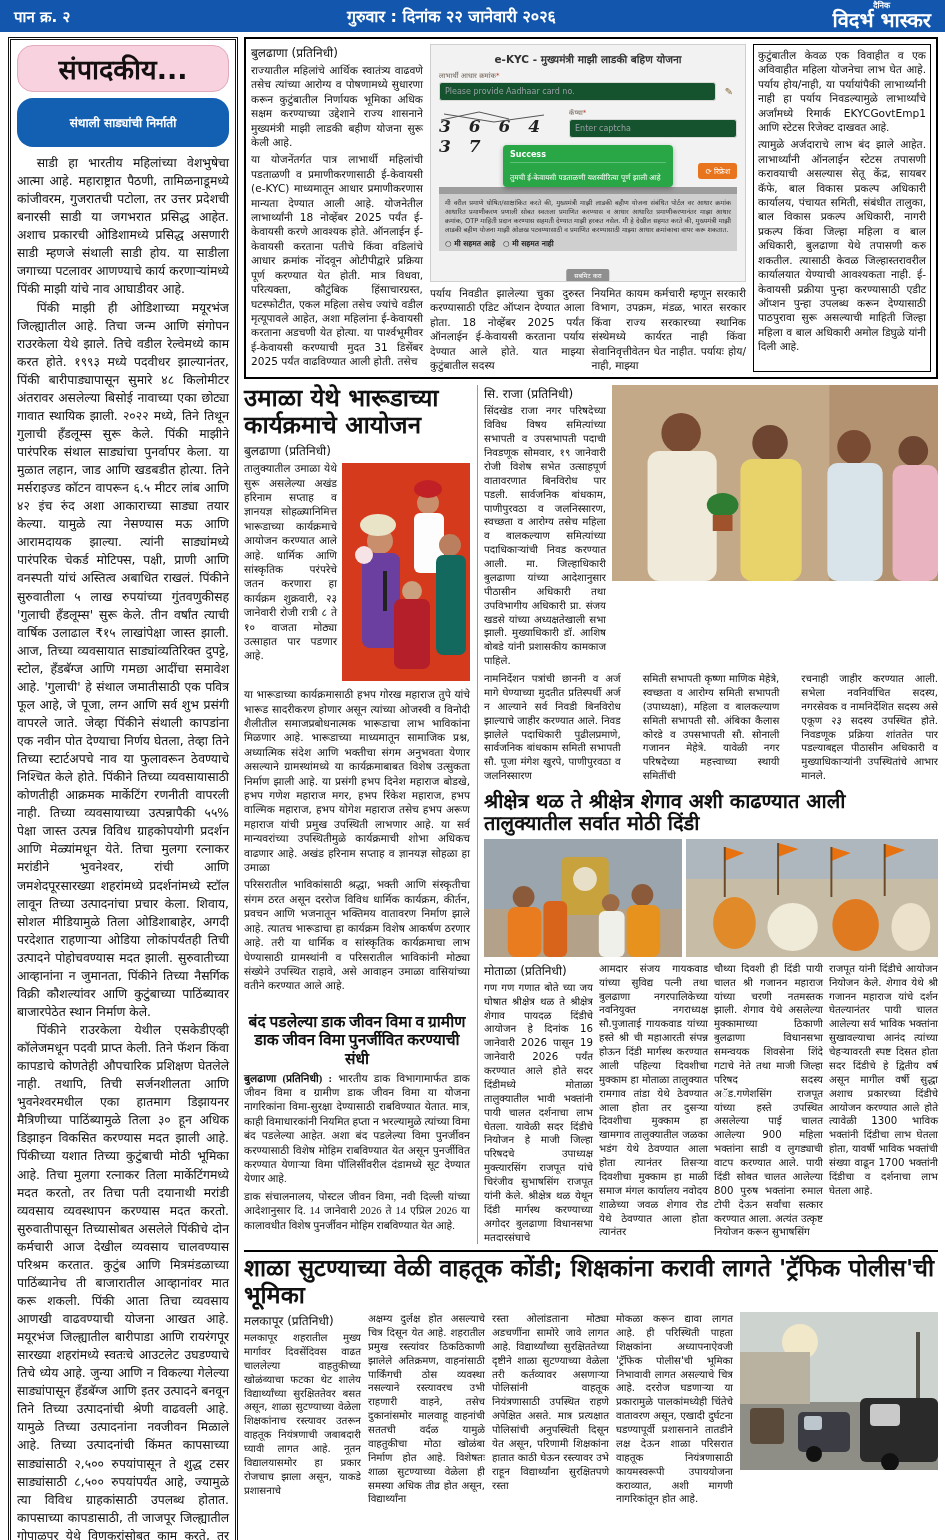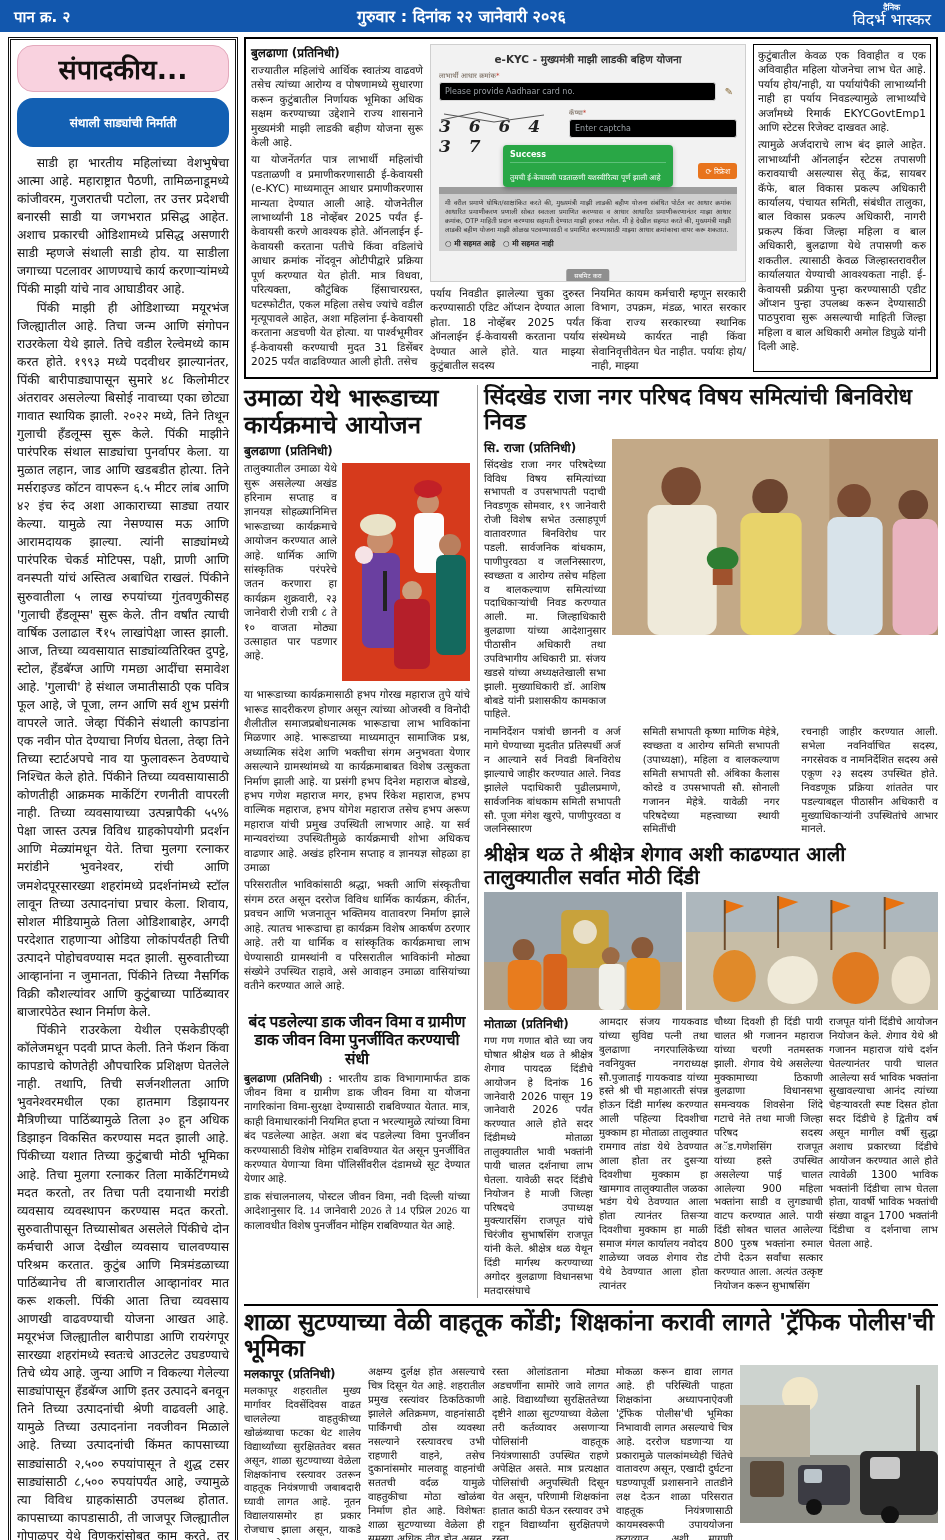--- a/index.html
+++ b/index.html
@@ -3,46 +3,46 @@
 <meta charset="utf-8">
 <style>
   * { margin:0; padding:0; box-sizing:border-box; }
   html,body { width:945px; }
   body { font-family:"DejaVu Sans", sans-serif; background:#ffffff; color:#111; }
   .topbar { height:32px; background:#1257ad; color:#fff; display:flex; align-items:center; justify-content:space-between; padding:0 14px; }
   .topbar .pageno { font-size:15px; font-weight:bold; }
   .topbar .dateline { font-size:16px; font-weight:bold; }
   .masthead { text-align:center; line-height:1; }
   .masthead .small { font-size:8px; font-weight:bold; display:block; }
-  .masthead .big { font-size:16px; font-weight:normal; }
+  .masthead .big { font-size:20px; font-weight:bold; }
   .layout { display:flex; gap:6px; padding:5px 7px 0 8px; align-items:stretch; }
   
   .editorial { width:230px; flex:0 0 230px; border:3px double #111; padding:5px 6px; min-height:1484px; }
   .ed-title { background:#f9d2df; border:1px solid #e3a9bc; border-radius:16px; text-align:center; font-size:27px; font-weight:bold; padding:4px 2px; color:#14100f; }
   .ed-sub { background:#1360b3; color:#fff; border-radius:16px; text-align:center; font-size:12px; font-weight:bold; padding:16px 2px; margin:6px 0 7px 0; }
   .ed-body p { font-size:12.3px; line-height:1.47; text-align:justify; text-indent:1.6em; }
   
   .main { flex:1 1 auto; display:flex; flex-direction:column; gap:6px; }
   .lead-box { border:2px solid #000; padding:3px 5px 5px 5px; }
   .lead-box h1 { font-size:29px; font-weight:bold; text-align:center; line-height:1.1; padding:1px 0 4px 0; }
   .lead-cols { display:flex; gap:7px; margin-top:2px; }
-  .byline { font-weight:bold; font-size:12px; margin-bottom:2px; }
+  .byline { font-weight:normal; font-size:12px; margin-bottom:2px; }
   .copy { font-size:10.6px; line-height:1.36; text-align:justify; }
   .lead-c1 { width:172px; flex:0 0 172px; }
   .lead-mid { width:316px; flex:0 0 316px; }
   .lead-right { flex:1 1 auto; border:1px solid #000; padding:3px 4px; }
   .below-row { display:flex; gap:7px; margin-top:4px; }
   .below-row > div { flex:1; }
   
   .ekyc { position:relative; background:#f2f2f2; border:1px solid #cfcfcf; padding:7px 8px 6px 8px; height:238px; overflow:hidden; }
   .ekyc-title { text-align:center; font-size:10.5px; font-weight:bold; color:#333; margin-bottom:5px; }
   .ekyc-label { font-size:7px; color:#6b5d4f; margin-bottom:2px; }
   .ekyc-label em { color:#c0392b; font-style:normal; }
   .ekyc-inputrow { display:flex; gap:5px; align-items:center; }
-  .ekyc-input { flex:1; background:#000000; border:1px solid #d8d8d8; border-radius:3px; height:19px; font-size:8px; color:#9aa0a6; display:flex; align-items:center; padding:8px 5px; }
+  .ekyc-input { flex:1; background:#14532d; border:1px solid #d8d8d8; border-radius:3px; height:19px; font-size:8px; color:#9aa0a6; display:flex; align-items:center; padding:8px 5px; }
   .ekyc-penicon { width:16px; text-align:center; font-size:10px; color:#8a6d3b; }
   .ekyc-captcharow { display:flex; gap:10px; margin-top:7px; }
   .captcha-code { width:120px; font-family:"DejaVu Serif", serif; font-style:italic; font-weight:bold; font-size:17px; letter-spacing:6px; color:#222; position:relative; padding-top:8px; }
   .captcha-code .scribble { position:absolute; top:2px; left:0; width:110px; height:14px; }
   .captcha-right { flex:1; }
   .ekyc-refresh { position:absolute; right:8px; top:118px; background:#e8741d; color:#fff; border-radius:3px; font-size:7.5px; padding:3px 7px; }
   .toast { position:absolute; left:72px; top:100px; width:170px; background:#29a746; color:#fff; border-radius:4px; padding:5px 7px; box-shadow:0 2px 5px rgba(0,0,0,.3); }
   .toast .t1 { font-size:8px; font-weight:bold; }
   .toast .t2 { font-size:7.3px; border-top:1px solid #5ec07a; margin-top:3px; padding-top:9px; }
   .decl { position:absolute; left:8px; right:8px; top:142px; background:#cfcfcf; border-top:7px solid #9d9d9d; padding:5px 6px 3px 6px; }
@@ -190,21 +190,20 @@
 
         <section class="postal">
           <h3>बंद पडलेल्या डाक जीवन विमा व ग्रामीण डाक जीवन विमा पुनर्जीवित करण्याची संधी</h3>
           <div class="copy"><b>बुलढाणा (प्रतिनिधी) :</b> <span>भारतीय डाक विभागामार्फत डाक जीवन विमा व ग्रामीण डाक जीवन विमा या योजना नागरिकांना विमा-सुरक्षा देण्यासाठी राबविण्यात येतात. मात्र, काही विमाधारकांनी नियमित हप्ता न भरल्यामुळे त्यांच्या विमा बंद पडलेल्या आहेत. अशा बंद पडलेल्या विमा पुनर्जीवन करण्यासाठी विशेष मोहिम राबविण्यात येत असून पुनर्जीवित करण्यात येणाऱ्या विमा पॉलिसींवरील दंडामध्ये सूट देण्यात येणार आहे.</span></div>
           <div class="copy" style="margin-top:3px;">डाक संचालनालय, पोस्टल जीवन विमा, नवी दिल्ली यांच्या आदेशानुसार दि. 14 जानेवारी 2026 ते 14 एप्रिल 2026 या कालावधीत विशेष पुनर्जीवन मोहिम राबविण्यात येत आहे.</div>
         </section>
       </div>
 
       <div class="mid-right">
         <section class="sind">
-          <h2 class="art">सिंदखेड राजा नगर परिषद विषय समित्यांची बिनविरोध निवड</h2>
           <div class="sind-top">
             <div class="sind-c1">
               <div class="byline">सि. राजा (प्रतिनिधी)</div>
               <div class="copy" style="font-size:10.2px;">सिंदखेड राजा नगर परिषदेच्या विविध विषय समित्यांच्या सभापती व उपसभापती पदाची निवडणूक सोमवार, १९ जानेवारी रोजी विशेष सभेत उत्साहपूर्ण वातावरणात बिनविरोध पार पडली. सार्वजनिक बांधकाम, पाणीपुरवठा व जलनिस्सारण, स्वच्छता व आरोग्य तसेच महिला व बालकल्याण समित्यांच्या पदाधिकाऱ्यांची निवड करण्यात आली. मा. जिल्हाधिकारी बुलढाणा यांच्या आदेशानुसार पीठासीन अधिकारी तथा उपविभागीय अधिकारी प्रा. संजय खडसे यांच्या अध्यक्षतेखाली सभा झाली. मुख्याधिकारी डॉ. आशिष बोबडे यांनी प्रशासकीय कामकाज पाहिले.</div>
             </div>
             <span class="photo sind-photo">
               <svg viewBox="0 0 330 196" preserveAspectRatio="none">
                 <rect width="330" height="196" fill="#c3a987"></rect>
                 <rect x="220" y="0" width="110" height="196" fill="#b29270"></rect>
                 <circle cx="70" cy="48" r="20" fill="#7a4b33"></circle>

